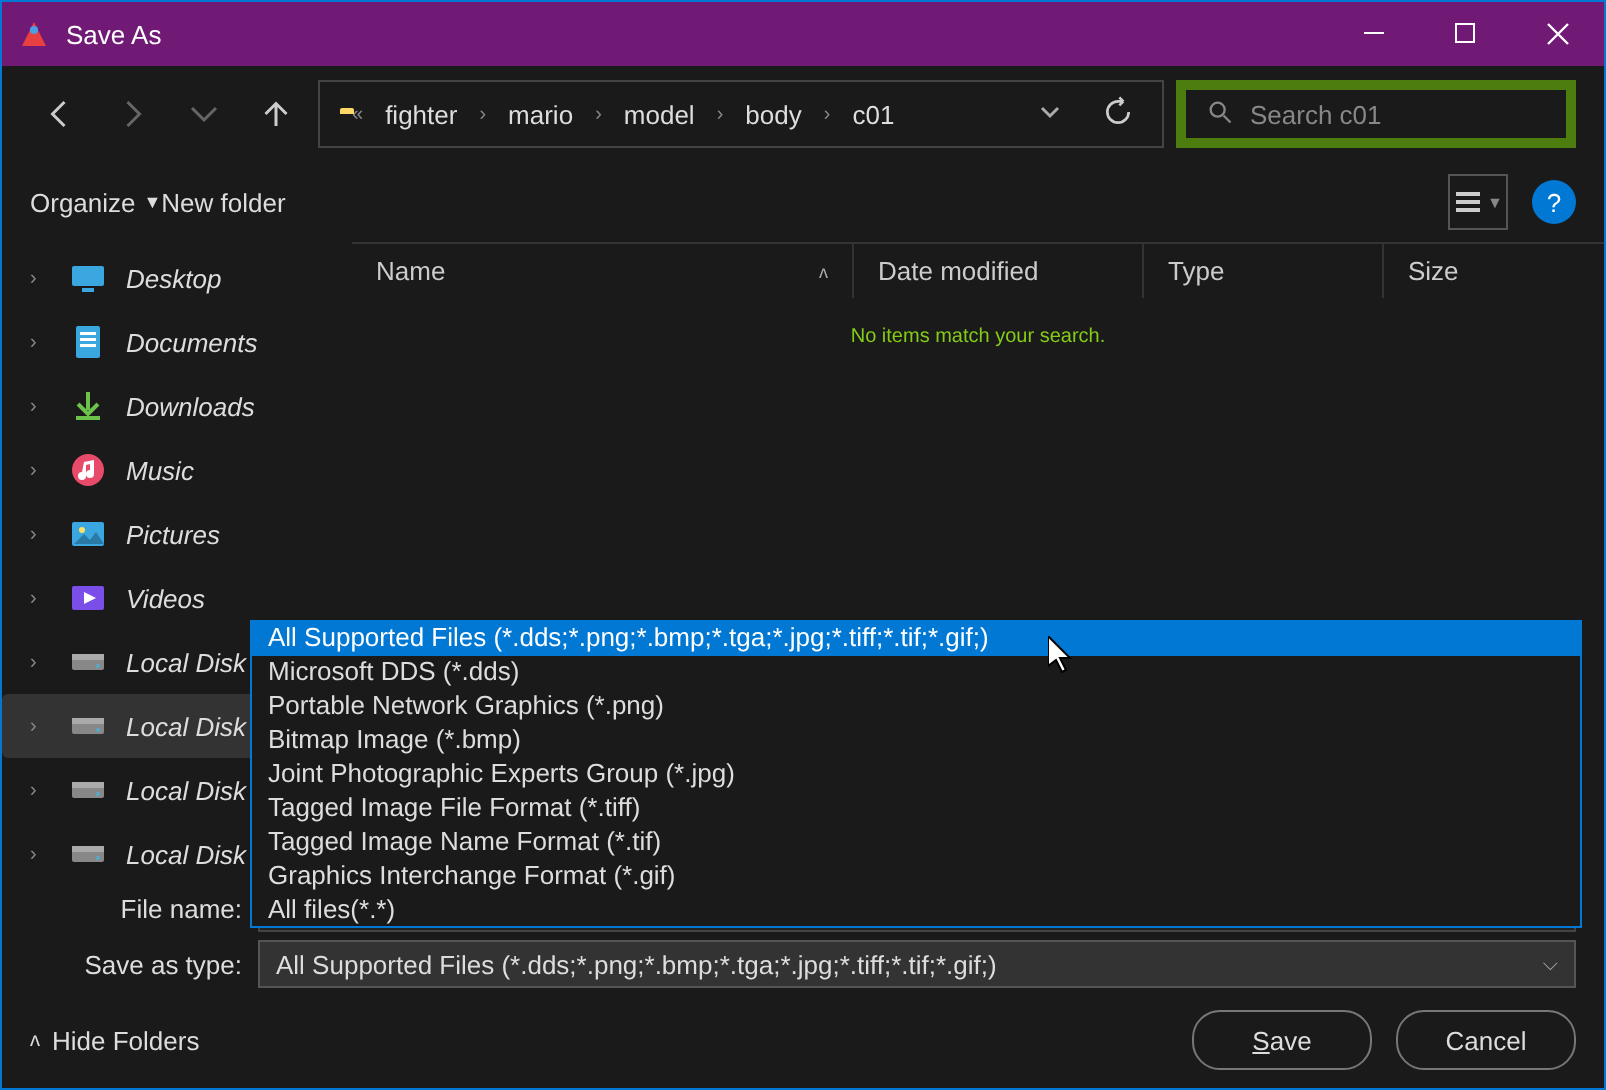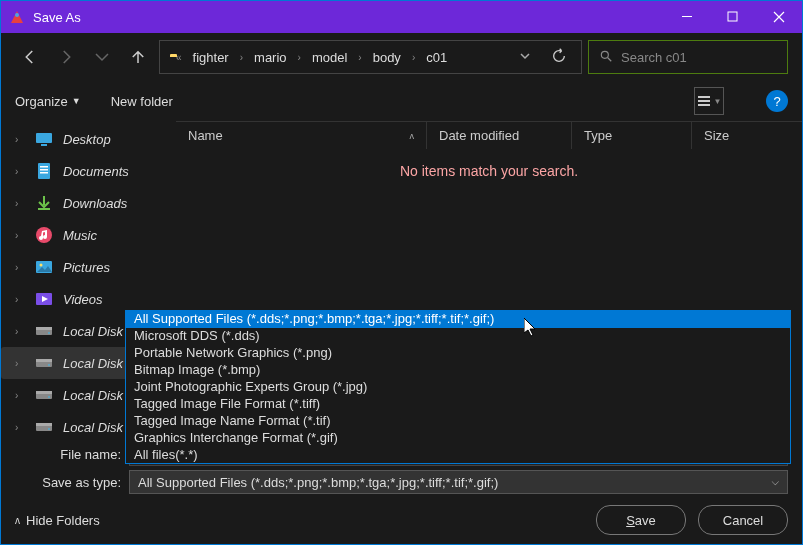--- a/index.html
+++ b/index.html
@@ -1,49 +1,49 @@
 <!DOCTYPE html>
 <html><head>
 <meta charset="utf-8">
 <style>
 * { margin: 0; padding: 0; box-sizing: border-box; font-family: "Segoe UI", Arial, sans-serif; }
 body { background: #000; width: 803px; height: 545px; overflow: hidden; }
 .window { width: 803px; height: 545px; background: #1a1a1a; border: 1px solid #0078d4; display: flex; flex-direction: column; }
-.titlebar { background: #6d28d9; height: 32px; display: flex; align-items: center; padding: 0 0 0 8px; color: #fff; font-size: 13px; }
+.titlebar { background: #701a75; height: 32px; display: flex; align-items: center; padding: 0 0 0 8px; color: #fff; font-size: 13px; }
 .titlebar .icon { width: 16px; height: 16px; margin-right: 8px; }
 .titlebar .title { flex: 1; }
 .titlebar .tbtn { width: 46px; height: 32px; display: flex; align-items: center; justify-content: center; cursor: pointer; }
 .navbar { height: 48px; display: flex; align-items: center; padding: 8px 14px; gap: 6px; }
 .navbtn { width: 30px; height: 30px; display: flex; align-items: center; justify-content: center; color: #ccc; border-radius: 4px; cursor: pointer; }
 .navbtn.disabled { color: #666; }
 .navbtn svg { width: 18px; height: 18px; }
 .addrbar { flex: 1; height: 34px; border: 1px solid #444; display: flex; align-items: center; padding: 0 6px 0 10px; gap: 4px; color: #ddd; font-size: 13px; }
 .addrbar .crumb { padding: 2px 5px; cursor: pointer; white-space: nowrap; }
 .addrbar .sep { color: #888; font-size: 10px; padding: 0 2px; }
 .addrbar .chev { margin-left: auto; padding: 0 8px; color: #aaa; cursor: pointer; }
 .addrbar .refresh { padding: 0 8px; color: #ccc; cursor: pointer; }
-.searchbox { width: 200px; height: 34px; border: 1px solid #4d7c0f; display: flex; align-items: center; padding: 0 10px; color: #888; font-size: 13px; gap: 8px; }
-.toolbar { height: 40px; display: flex; align-items: center; padding: 0 14px; gap: 30px; }
+.searchbox { width: 200px; height: 34px; border: 5px solid #4d7c0f; display: flex; align-items: center; padding: 0 10px; color: #888; font-size: 13px; gap: 8px; }
+.toolbar { height: 40px; display: flex; align-items: center; padding: 0 14px; }
 .tbitem { color: #ddd; font-size: 13px; cursor: pointer; display: flex; align-items: center; gap: 4px; }
 .toolbar .spacer { flex: 1; }
 .viewbtn { width: 30px; height: 28px; border: 1px solid #555; display: flex; align-items: center; justify-content: center; color: #ccc; cursor: pointer; gap: 3px; }
 .helpbtn { width: 22px; height: 22px; border-radius: 50%; background: #0078d4; color: #fff; font-size: 13px; display: flex; align-items: center; justify-content: center; cursor: pointer; margin-left: 12px; }
 .mainarea { flex: 1; display: flex; overflow: hidden; position: relative; }
 .sidebar { width: 175px; overflow-y: auto; padding-top: 2px; }
 .side-item { display: flex; align-items: center; height: 32px; padding-left: 14px; gap: 10px; color: #ddd; font-size: 13px; cursor: pointer; }
 .side-item.active { background: #333; border-radius: 3px; }
 .side-item .chev { width: 10px; color: #888; font-size: 10px; }
 .side-item .icn { width: 18px; height: 18px; display: flex; align-items: center; justify-content: center; }
 .side-item .label { white-space: nowrap; overflow: hidden; text-overflow: ellipsis; font-style: italic; }
 .filearea { flex: 1; display: flex; flex-direction: column; position: relative; }
 .cols { display: flex; height: 28px; border-top: 1px solid #333; color: #ccc; font-size: 13px; align-items: center; }
 .cols .col { padding-left: 12px; border-left: 1px solid #333; height: 100%; display: flex; align-items: center; position: relative; }
 .cols .col:first-child { border-left: none; }
 .cols .sort { position: absolute; right: 12px; color: #aaa; font-size: 9px; }
-.empty { flex: 1; display: flex; justify-content: center; padding-top: 14px; color: #fca5a5; font-size: 14px; }
+.empty { flex: 1; display: flex; justify-content: center; padding-top: 14px; color: #84cc16; font-size: 10px; }
 .dropdown { position: absolute; left: 125px; right: 12px; top: 310px; background: #1a1a1a; border: 1px solid #0078d4; z-index: 50; }
 .dropdown .opt { padding: 1px 8px; color: #ddd; font-size: 13px; cursor: pointer; line-height: 1.15; }
 .dropdown .opt.selected { background: #0078d4; color: #fff; }
 .fields { padding: 6px 14px 0 0; }
 .fieldrow { display: flex; align-items: center; height: 28px; gap: 8px; }
 .fieldrow .lbl { width: 120px; text-align: right; color: #ddd; font-size: 13px; }
 .fieldrow .inp { flex: 1; height: 24px; background: #222; border: 1px solid #444; color: #ddd; font-size: 13px; padding: 0 8px; }
 .fieldrow .combo { flex: 1; height: 24px; background: #333; border: 1px solid #555; color: #ddd; font-size: 13px; padding: 0 8px; display: flex; align-items: center; position: relative; cursor: pointer; }
 .fieldrow .combo .cchev { position: absolute; right: 8px; color: #aaa; font-size: 10px; }
 .footer { height: 48px; display: flex; align-items: center; padding: 0 14px; gap: 12px; }

